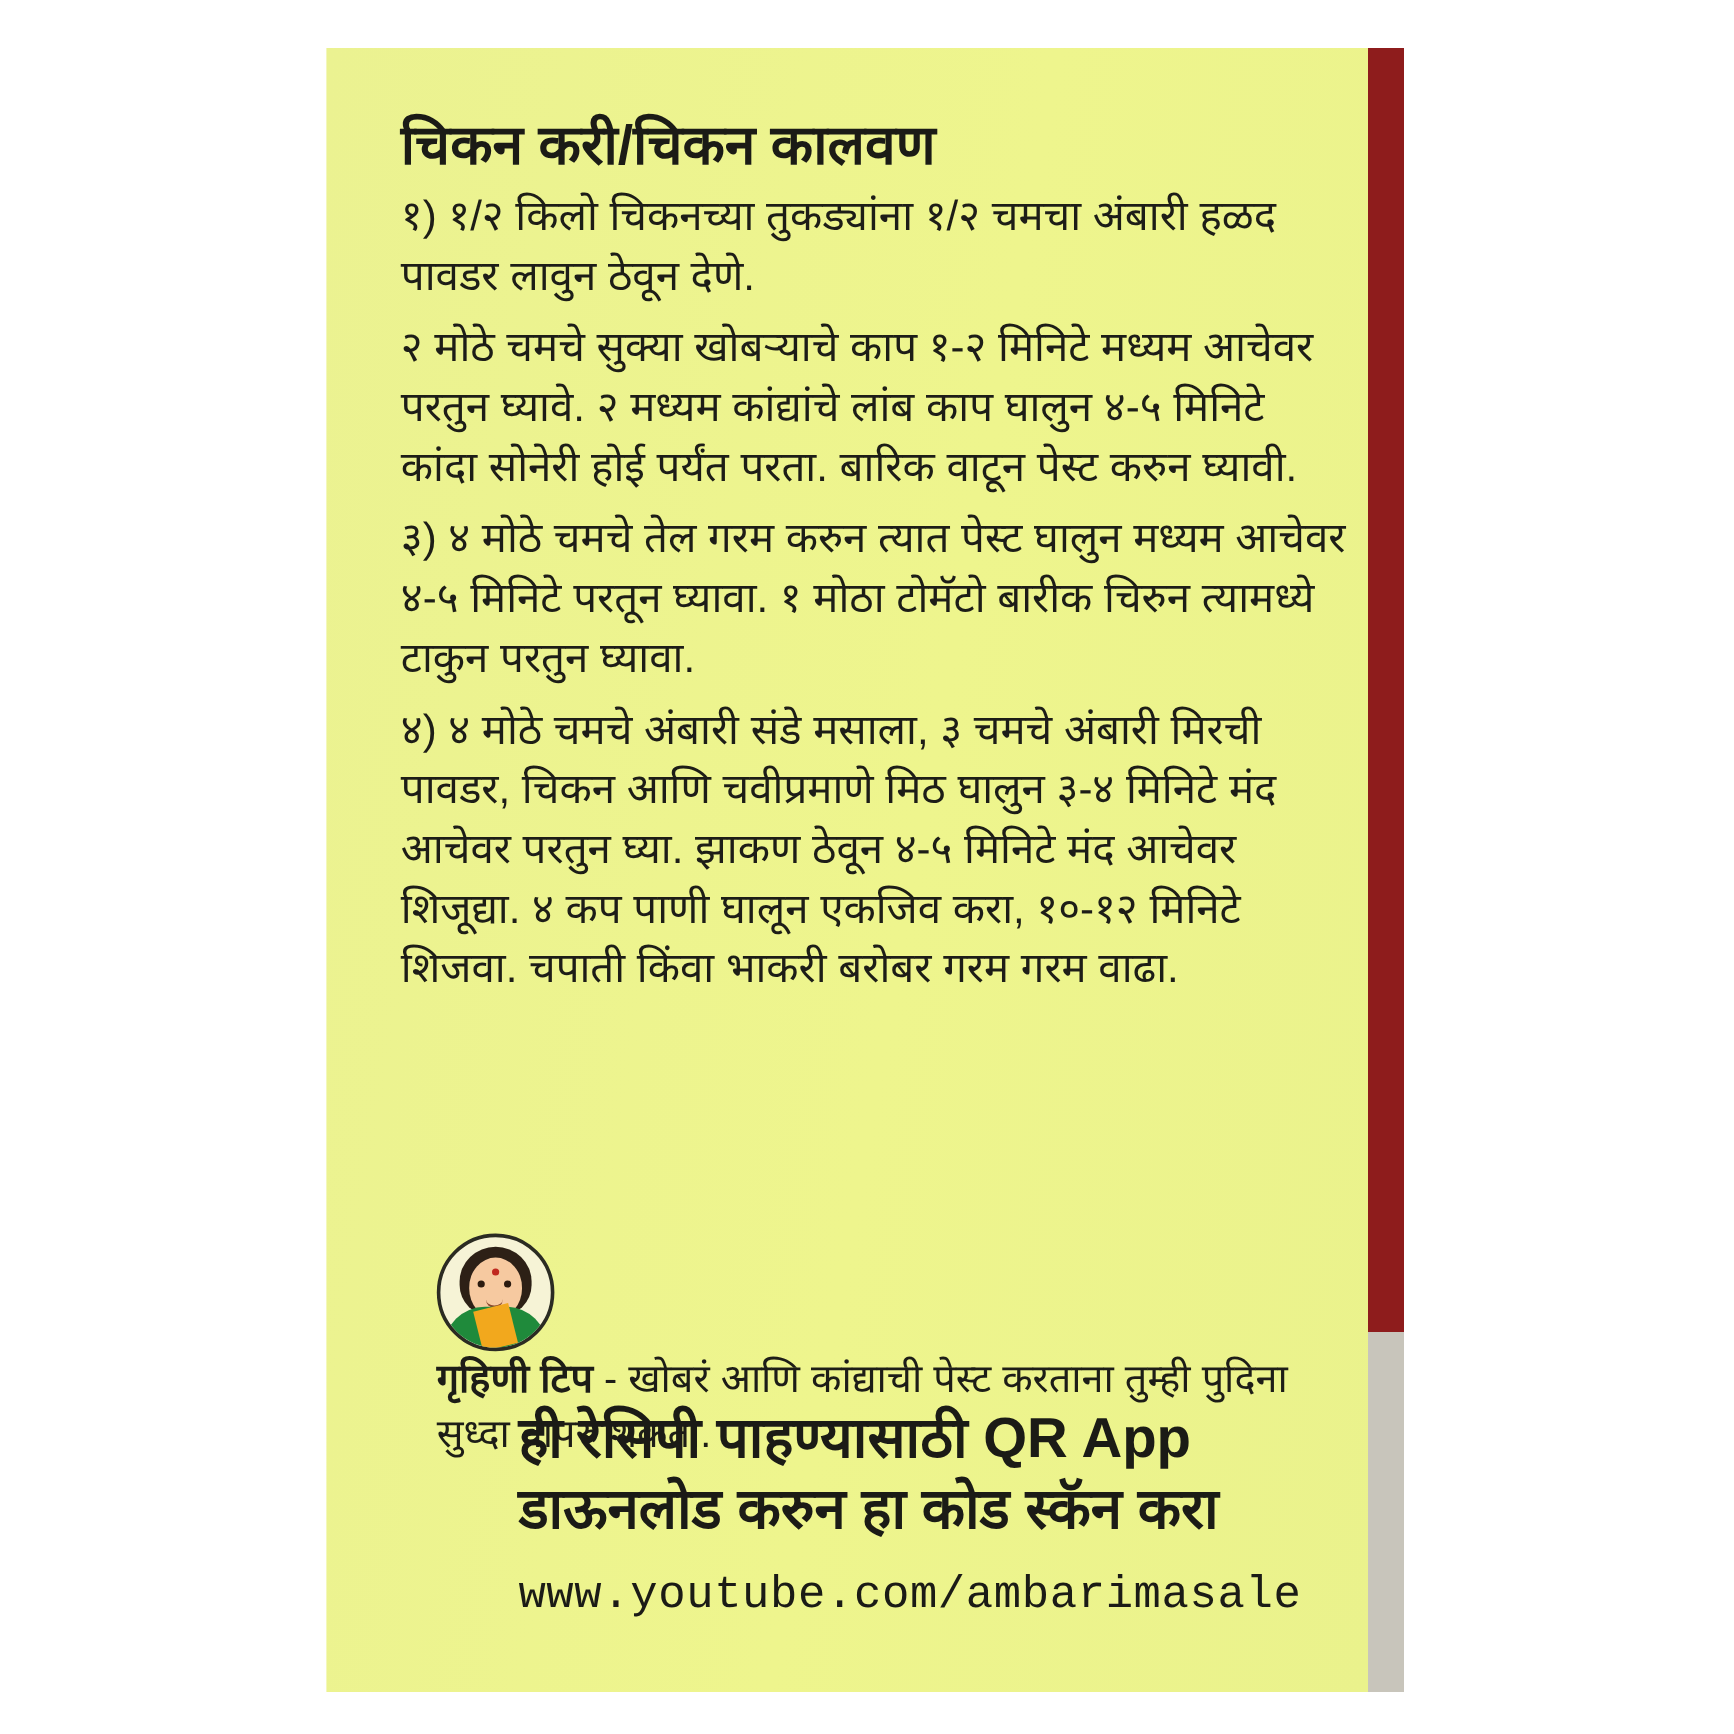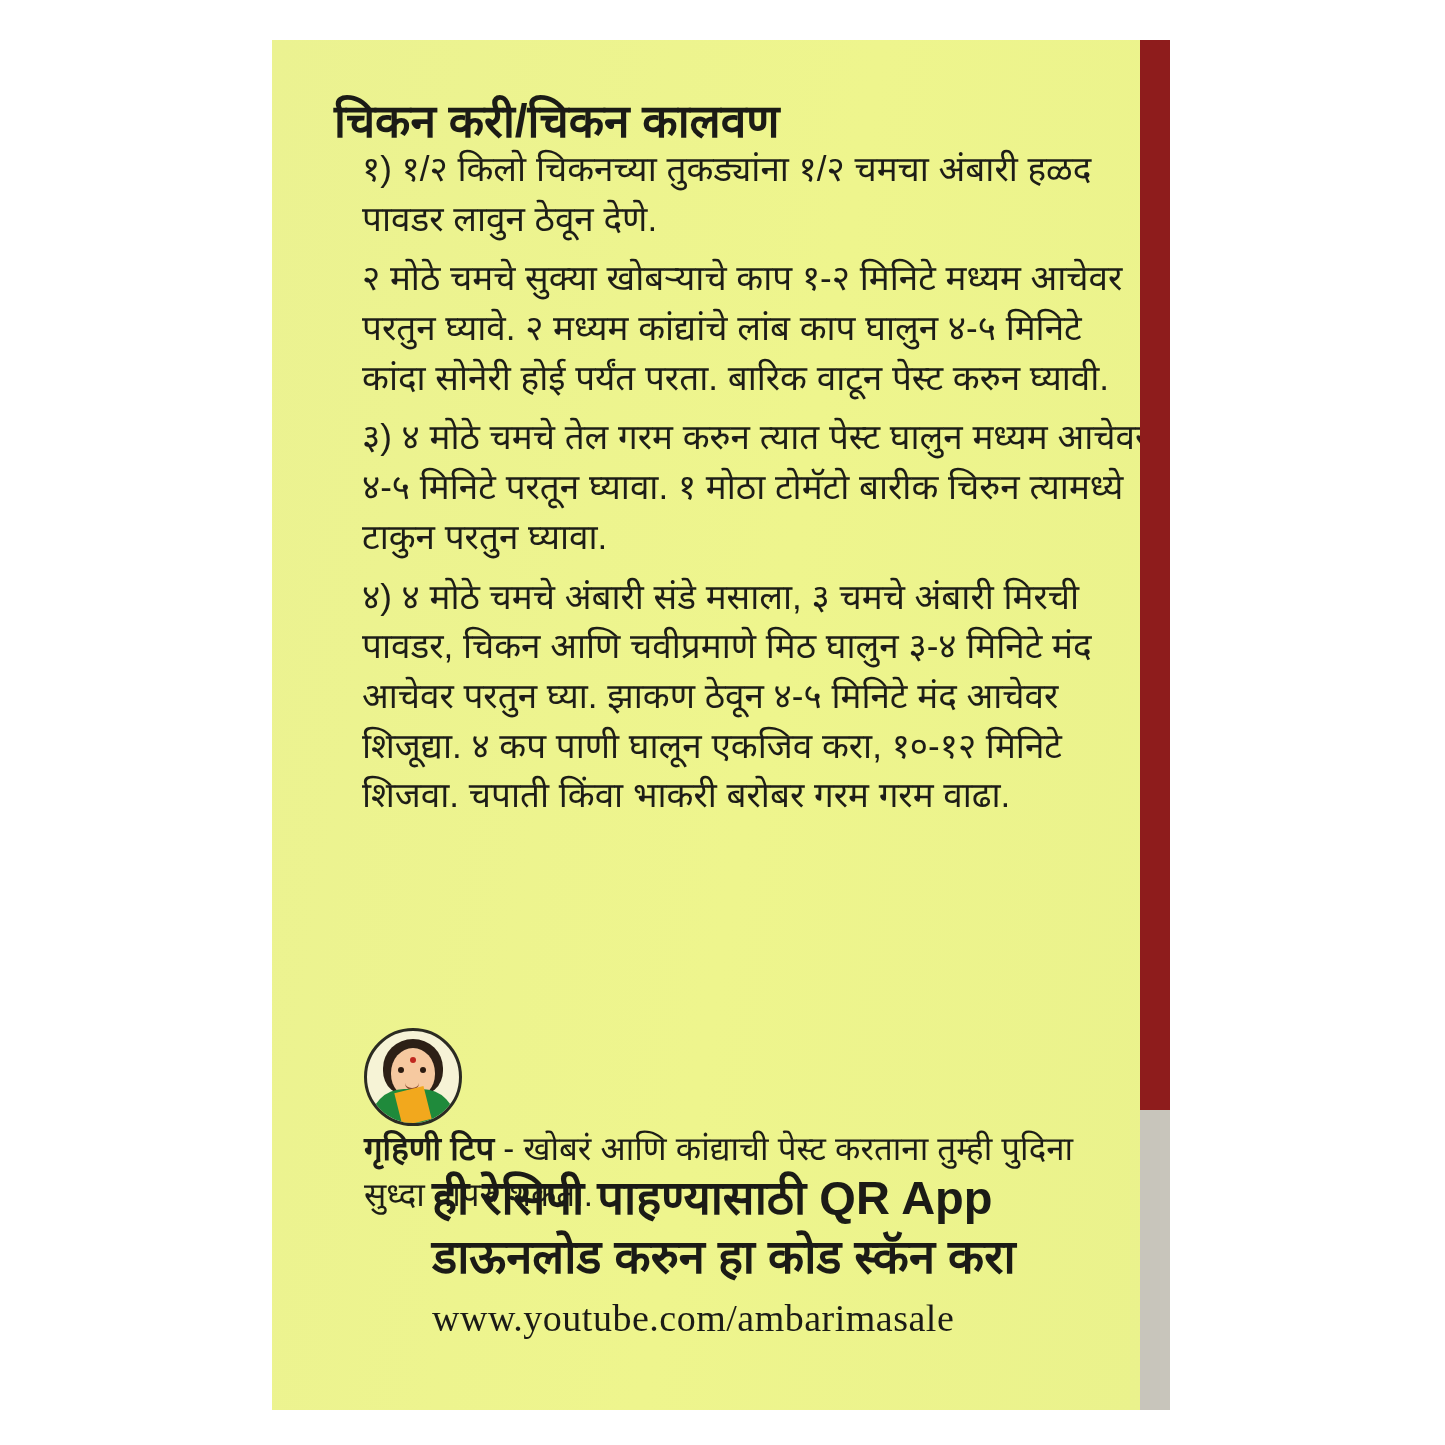--- a/index.html
+++ b/index.html
@@ -60,23 +60,22 @@
     top: 48px;
     font-size: 46px;
     font-weight: bold;
     color: #1b1b16;
     letter-spacing: 0px;
     white-space: nowrap;
   }
   .steps {
     position: absolute;
     left: 62px;
-    top: 104px;
+    top: 116px;
     width: 790px;
-    margin-left: 28px;
   }
   .step {
     font-size: 35px;
     line-height: 1.42;
     color: #1d1d17;
     margin-bottom: 10px;
     text-align: left;
   }
   .tip-block {
     position: absolute;
@@ -180,24 +179,24 @@
     top: 1128px;
     width: 700px;
   }
   .qr-line {
     font-size: 47px;
     font-weight: bold;
     line-height: 1.26;
     color: #1b1b16;
   }
   .qr-url {
-    margin-top: 10px;
+    margin-top: 22px;
     font-size: 38px;
     color: #1b1b16;
-    font-family: Liberation Serif, serif;
+    font-family: Liberation Mono, monospace;
     letter-spacing: 0.5px;
   }
 </style>
 </head>
 <body>
 
 <div class="page">
 
   <div class="pack-edge"></div>
   <div class="pack-edge-lower"></div>

